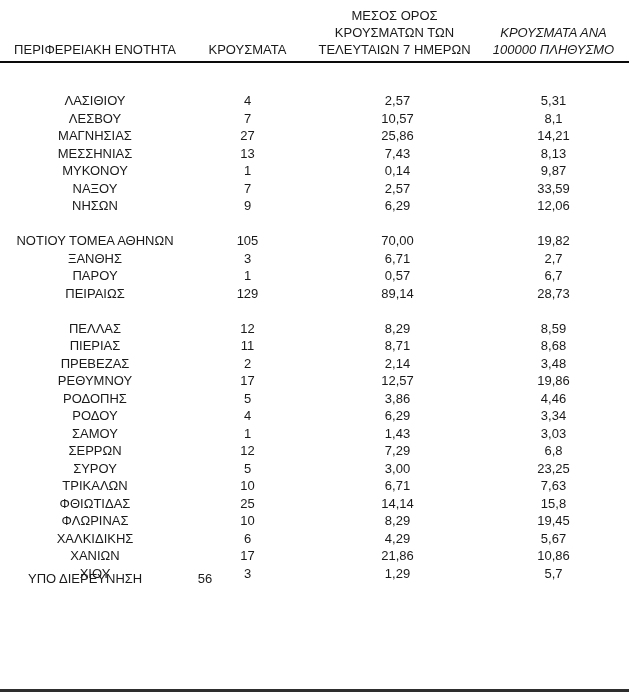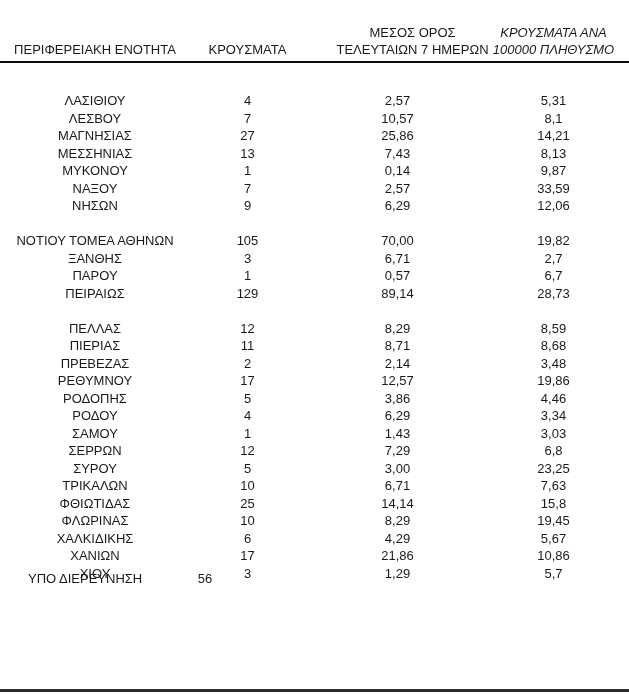--- a/index.html
+++ b/index.html
@@ -25,21 +25,21 @@
     height: 61px;
   }
   .th {
     position: absolute;
     bottom: 3px;
     text-align: center;
     line-height: 17px;
   }
   .th-region  { left: 0;     width: 190px; }
   .th-cases   { left: 190px; width: 115px; }
-  .th-avg7    { left: 320px; width: 185px; }
+  .th-avg7    { left: 302px; width: 185px; }
   .th-per100k { left: 490px; width: 127px; font-style: italic; }
 
   .header-rule {
     position: absolute;
     top: 61px; left: 0;
     width: 629px;
     height: 2px;
     background: #0a0a0a;
   }
   
@@ -90,20 +90,21 @@
 </head>
 <body>
 
 <div class="page">
 
   <div class="thead">
     <div class="th th-region">ΠΕΡΙΦΕΡΕΙΑΚΗ ΕΝΟΤΗΤΑ</div>
     <div class="th th-cases">ΚΡΟΥΣΜΑΤΑ</div>
     <div class="th th-avg7">
       <div>ΜΕΣΟΣ ΟΡΟΣ</div>
+      <div>ΚΡΟΥΣΜΑΤΩΝ ΤΩΝ</div>
       <div>ΤΕΛΕΥΤΑΙΩΝ 7 ΗΜΕΡΩΝ</div>
     </div>
     <div class="th th-per100k">
       <div>ΚΡΟΥΣΜΑΤΑ ΑΝΑ</div>
       <div>100000 ΠΛΗΘΥΣΜΟ</div>
     </div>
   </div>
 
   <div class="header-rule"></div>
 

